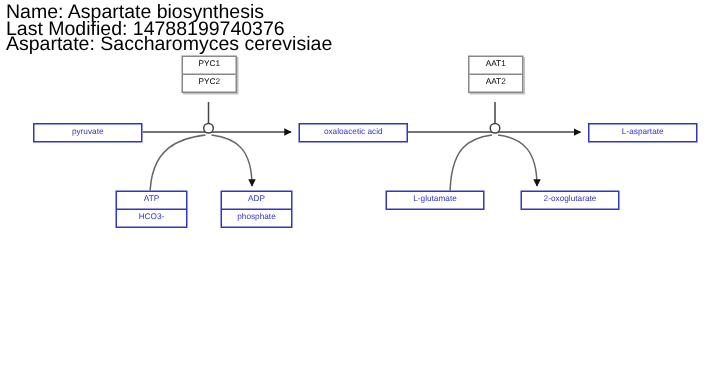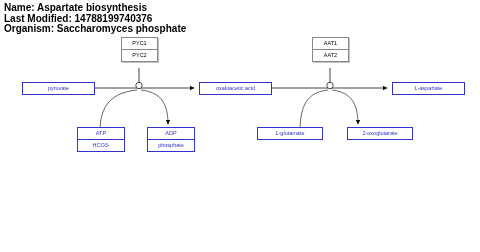--- a/index.html
+++ b/index.html
@@ -13,22 +13,22 @@
     position: relative;
     overflow: hidden;
     font-family: "Liberation Sans", sans-serif;
   }
 
   
   #header {
     position: absolute;
     left: 4px;
     top: 3px;
-    font-size: 10px;
-    font-weight: bold;
+    font-size: 13px;
+    font-weight: normal;
     color: #000000;
     line-height: 10.5px;
     white-space: nowrap;
   }
   #header div { white-space: nowrap; }
 
   
   #canvas {
     position: absolute;
     left: 0;
@@ -95,21 +95,21 @@
   .enzyme .cell.divided {
     border-top: 1px solid #888888;
   }
 </style>
 </head>
 <body>
 
 <div id="header">
   <div>Name: Aspartate biosynthesis</div>
   <div>Last Modified: 14788199740376</div>
-  <div>Organism: Saccharomyces phosphate</div>
+  <div>Aspartate: Saccharomyces cerevisiae</div>
 </div>
 
 <div id="canvas">
 
   <svg id="edges" viewBox="0 0 480 252" width="480" height="252">
     <defs>
       <marker id="arrow" viewBox="0 0 10 10" refX="9" refY="5" markerWidth="5" markerHeight="5" orient="auto-start-reverse">
         <path d="M 0 0 L 10 5 L 0 10 z" fill="#111111"></path>
       </marker>
     </defs>

